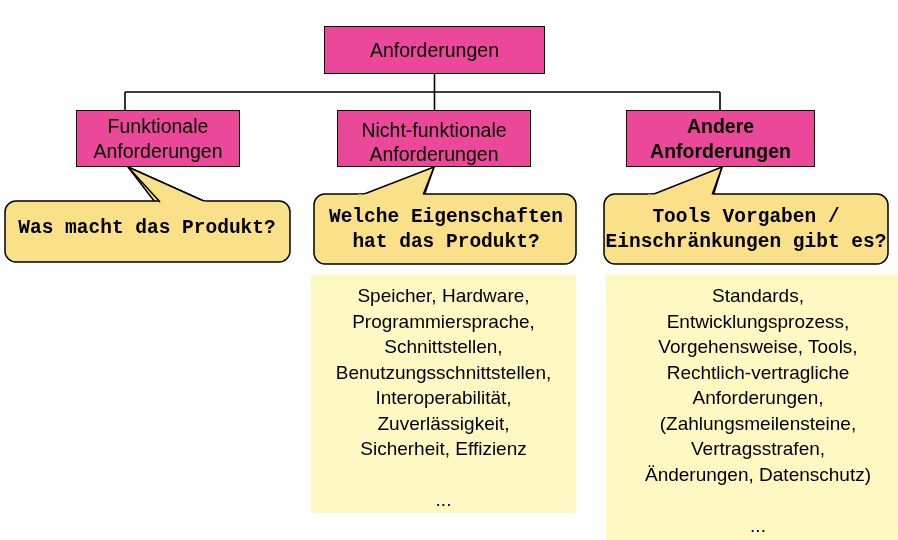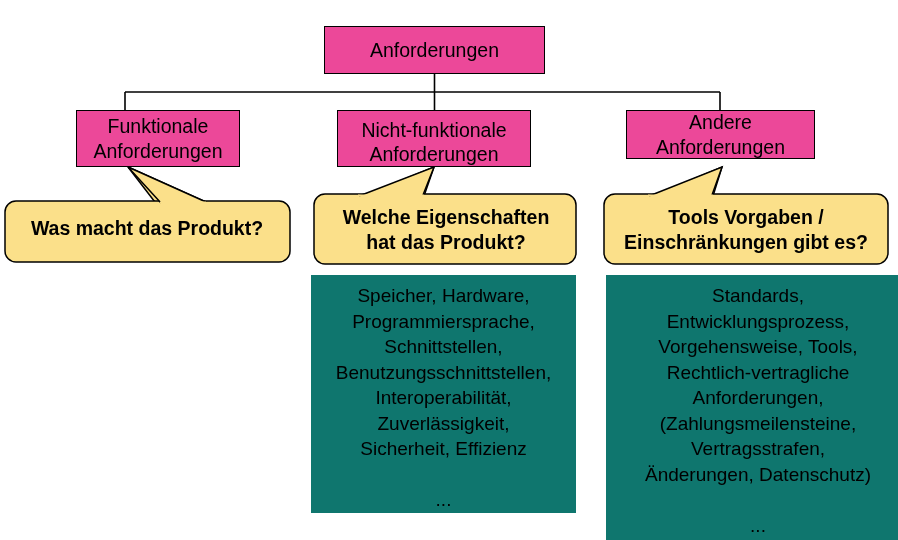--- a/index.html
+++ b/index.html
@@ -42,31 +42,32 @@
   #node-root {
     left: 324px; top: 26px; width: 221px; height: 48px;
   }
   #node-func {
     left: 76px; top: 110px; width: 164px; height: 57px;
   }
   #node-nonfunc {
     left: 337px; top: 110px; width: 194px; height: 57px; align-items: flex-end;
   }
   #node-other {
-    left: 626px; top: 110px; width: 189px; height: 49px;
+    left: 626px; top: 110px; width: 189px; height: 57px; font-weight: bold;
   }
   .node-text {
     white-space: pre-line;
     display: block;
   }
 
   
   .callout {
     position: absolute;
     z-index: 6;
+    font-family: Liberation Mono, monospace;
   }
   .callout-text {
     position: absolute;
     left: 0;
     width: 100%;
     text-align: center;
     white-space: pre-line;
     font-size: 19.5px;
     line-height: 1.26;
     font-weight: 600;
@@ -78,21 +79,21 @@
   #callout-3 { left: 600px; top: 160px; width: 292px; height: 112px; }
 
   #callout-1 .callout-text { top: 56px; }
   #callout-2 .callout-text { top: 45px; }
   #callout-3 .callout-text { top: 45px; }
 
   
   .gray-panel {
     position: absolute;
     box-sizing: border-box;
-    background: #0f766e;
+    background: #fef9c3;
     text-align: center;
     white-space: pre-line;
     font-size: 19px;
     line-height: 1.345;
     z-index: 3;
     padding-top: 8px;
   }
   #panel-nonfunc {
     left: 311px; top: 275px; width: 265px; height: 238px;
   }

